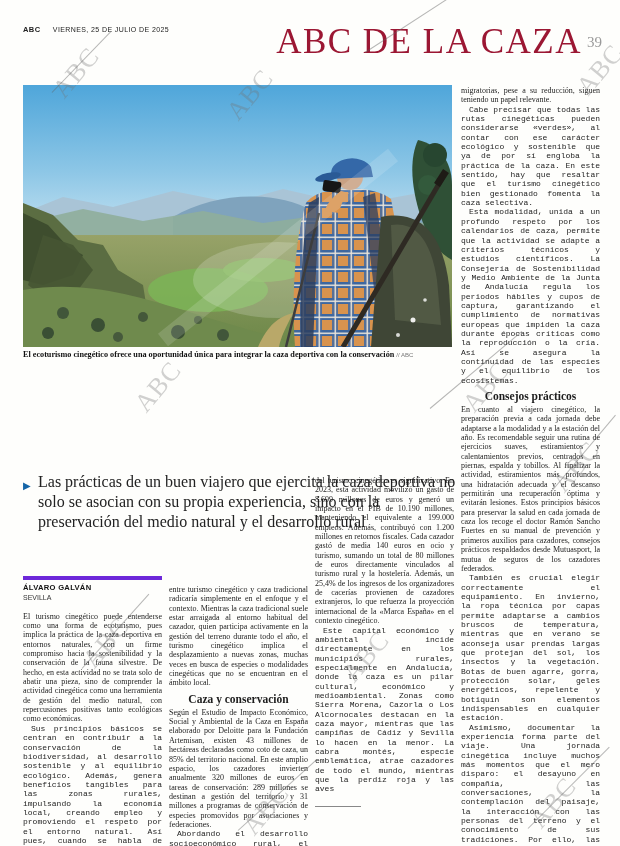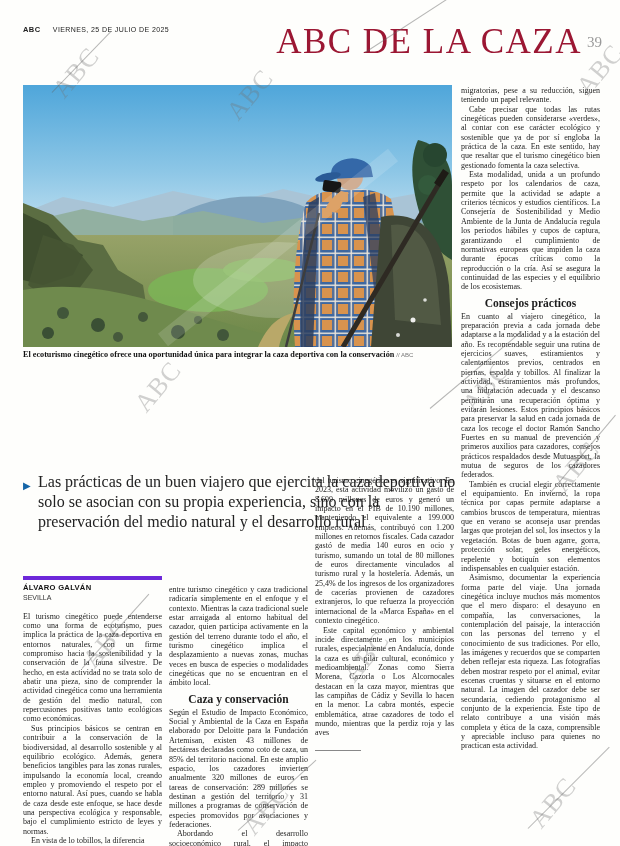--- a/index.html
+++ b/index.html
@@ -30,21 +30,21 @@
 
   
   .byline{border-top:4px solid #6d28d9;padding-top:3px;margin-bottom:9px;
           font-family:"Liberation Sans",sans-serif;}
   .byline .author{font-size:7.6px;font-weight:bold;letter-spacing:.3px;color:#111;}
   .byline .place{font-size:7px;color:#333;margin-top:1px;}
 
   
   .bodycol{position:absolute;font-size:8px;line-height:9.35px;text-align:justify;color:#1d1d1d;}
   .bodycol p{margin:0;}
-  .bodycol p.ind{text-indent:8px;}
+  .bodycol p.ind{text-indent:8px;font-family:Liberation Mono, monospace;}
   .col1{left:23px;top:576px;width:139px;}
   .col2{left:169px;top:585px;width:139px;}
   .col3{left:315px;top:476px;width:139px;}
   .col4{left:461px;top:86px;width:139px;}
   .subhead{font-size:11.5px;line-height:13px;font-weight:bold;margin:5px 0 2px;text-align:center;}
 
   
   .pullquote{margin-top:12px;}
   .pq-rule{width:46px;border-top:1px solid #888;margin-bottom:7px;}
   .pq-text{font-size:11.6px;line-height:13.6px;font-weight:bold;color:#0e0e0e;text-align:left;}

